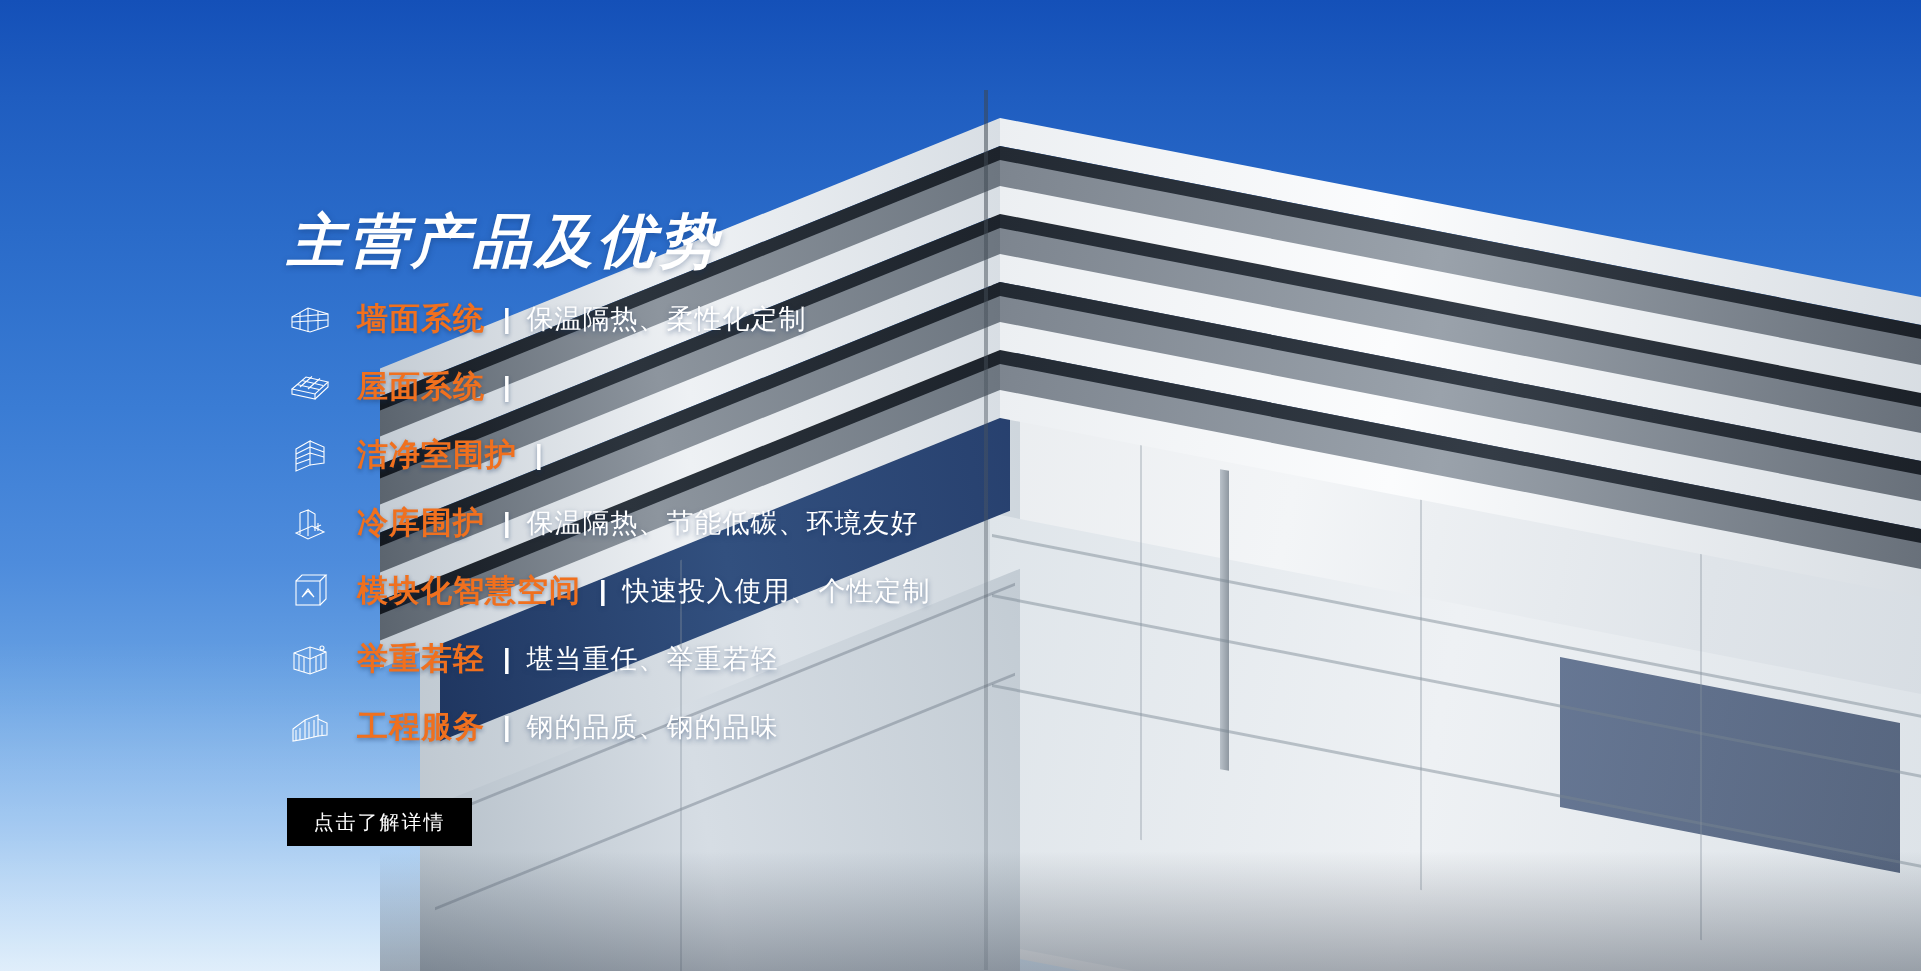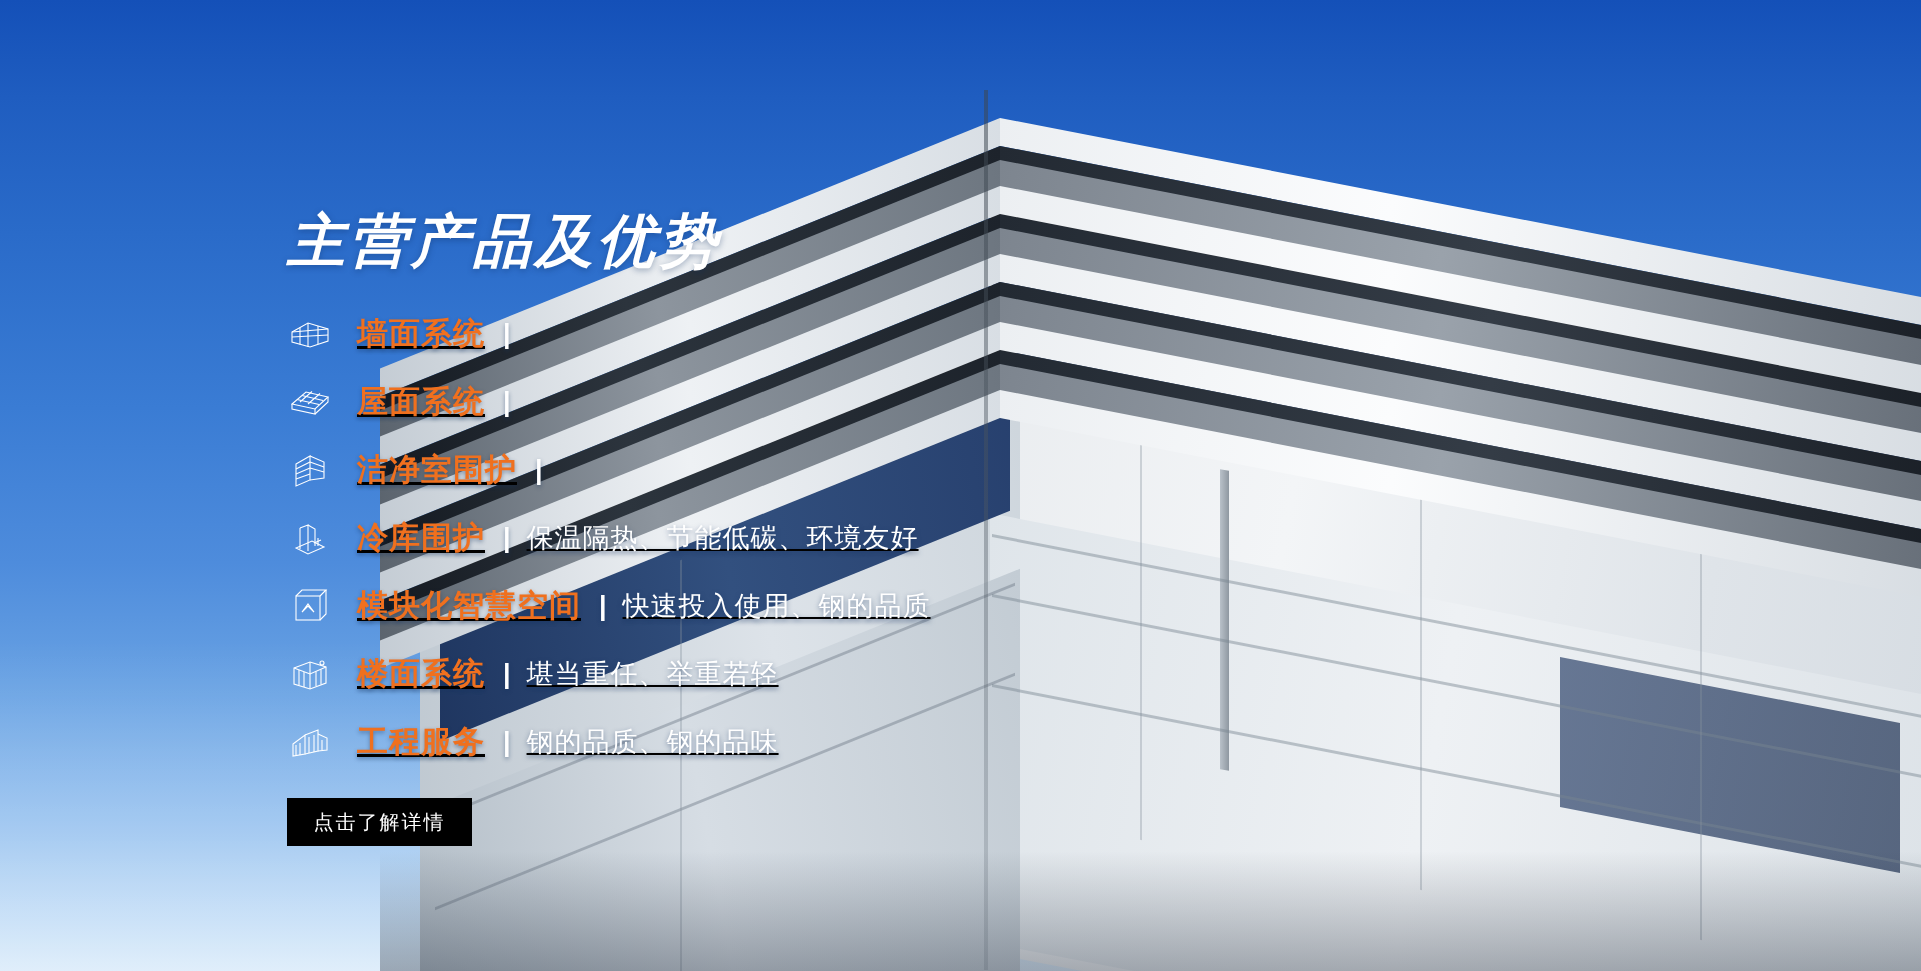--- a/index.html
+++ b/index.html
@@ -131,21 +131,21 @@
   .content{position:absolute;left:0;top:0;width:1000px;height:691px;}
 
   .page-title{
     position:absolute;left:287px;top:203px;
     color:#ffffff;font-size:58px;font-weight:bold;font-style:italic;
     letter-spacing:4px;
     text-shadow:0 2px 6px rgba(10,40,90,.35);
     white-space:nowrap;
   }
 
-  .list{position:absolute;left:287px;top:300px;width:760px;text-decoration:underline;}
+  .list{position:absolute;left:287px;top:285px;width:760px;}
   .row{
     display:flex;align-items:center;height:68px;white-space:nowrap;
   }
   .ico{
     width:46px;height:46px;flex:0 0 46px;margin-right:24px;
     display:flex;align-items:center;justify-content:center;
   }
   .ico svg{display:block;}
   .cat{
     color:#f0701e;font-size:31px;font-weight:bold;letter-spacing:1px;
@@ -276,20 +276,21 @@
             <path d="M4 20 L20 11 L40 17 L40 29 L22 35 L4 30 Z"></path>
             <path d="M20 11 L20 35"></path>
               <path d="M4 20 L40 17"></path>
               <path d="M4 25 L40 23"></path>
             <path d="M12 15.5 L12 32.5"></path>
               <path d="M30 14 L30 32"></path>
           </svg>
         </span>
         <span class="cat">墙面系统</span>
         <span class="sep">|</span>
+        <span class="desc">保温隔热、柔性化定制</span>
       </div>
 
       <div class="row">
         <span class="ico">
           <svg width="44" height="44" viewBox="0 0 44 44" fill="none" stroke="#ffffff" stroke-width="1.1">
             <path d="M4 24 L18 12 L40 17 L27 29 Z"></path>
             <path d="M4 24 L4 29 L27 34 L27 29"></path>
               <path d="M40 17 L40 22 L27 34"></path>
             <path d="M9 19.5 L31 24.5"></path>
               <path d="M14 15.5 L35 20.5"></path>
@@ -337,37 +338,37 @@
         <span class="ico">
           <svg width="44" height="44" viewBox="0 0 44 44" fill="none" stroke="#ffffff" stroke-width="1.1">
             <rect x="8" y="12" width="24" height="24"></rect>
             <path d="M8 12 L14 6 L38 6 L32 12"></path>
               <path d="M38 6 L38 30 L32 36"></path>
             <path d="M14 28 L20 22 L26 28 L20 20 Z"></path>
           </svg>
         </span>
         <span class="cat">模块化智慧空间</span>
         <span class="sep">|</span>
-        <span class="desc">快速投入使用、钢的品质</span>
+        <span class="desc">快速投入使用、个性定制</span>
       </div>
 
       <div class="row">
         <span class="ico">
           <svg width="44" height="44" viewBox="0 0 44 44" fill="none" stroke="#ffffff" stroke-width="1.1">
             <path d="M6 16 L22 10 L38 15 L38 31 L22 37 L6 32 Z"></path>
             <path d="M22 10 L22 37"></path>
               <path d="M6 16 L22 22 L38 15"></path>
             <path d="M11 18 L11 33"></path>
               <path d="M16 20 L16 35"></path>
             <path d="M28 19.5 L28 34"></path>
               <path d="M33 17.5 L33 32.5"></path>
             <circle cx="34" cy="11" r="2"></circle>
           </svg>
         </span>
-        <span class="cat">楼面系统</span>
+        <span class="cat">举重若轻</span>
         <span class="sep">|</span>
         <span class="desc">堪当重任、举重若轻</span>
       </div>
 
       <div class="row">
         <span class="ico">
           <svg width="44" height="44" viewBox="0 0 44 44" fill="none" stroke="#ffffff" stroke-width="1.1">
             <path d="M5 24 L17 15 L17 34 L5 36 Z"></path>
             <path d="M17 15 L30 10 L30 31 L17 34"></path>
             <path d="M30 14 L39 18 L39 30 L30 31"></path>

